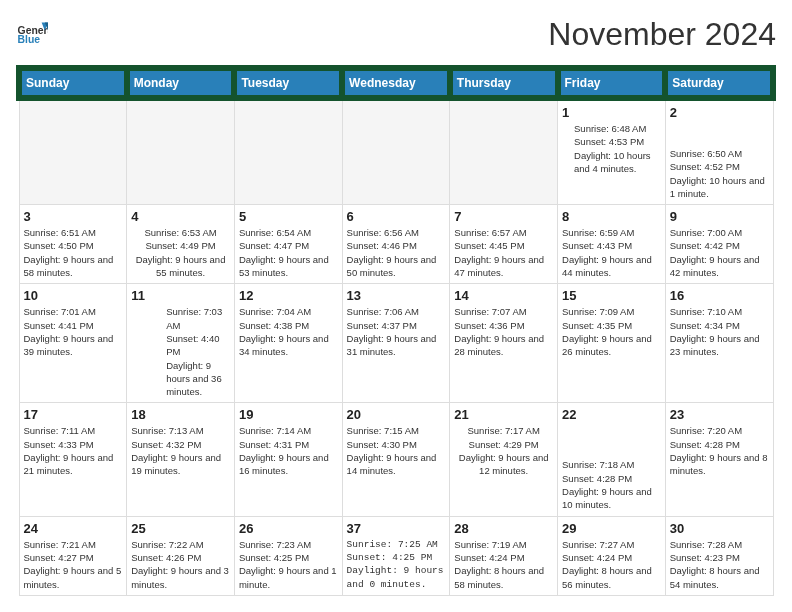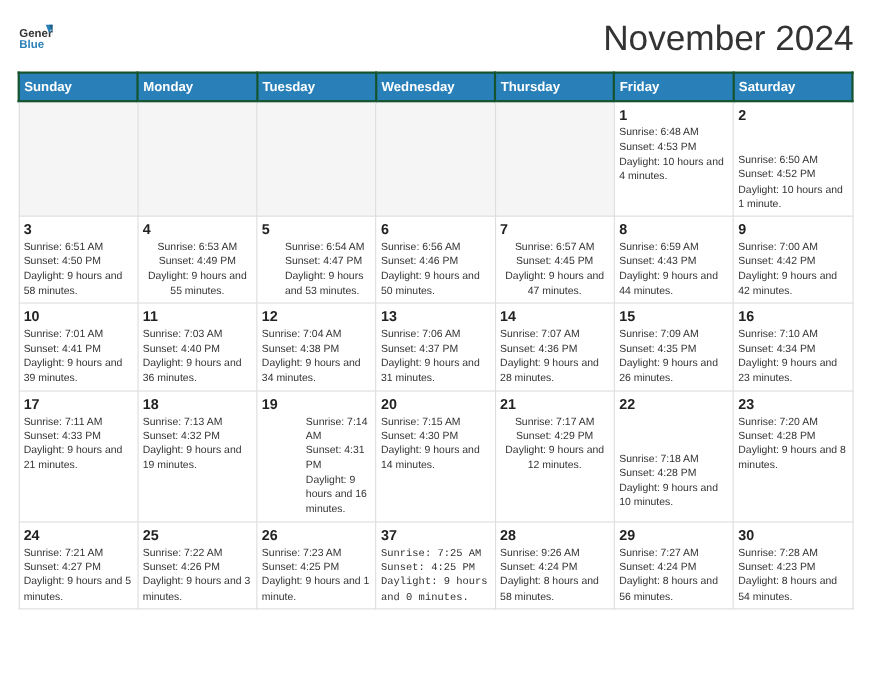--- a/index.html
+++ b/index.html
@@ -41,21 +41,21 @@
       width: 100%;
       border-collapse: collapse;
       table-layout: fixed;
     }
     .calendar th {
       background: #2980b9;
       color: #fff;
       font-size: 12px;
       font-weight: bold;
       padding: 5px 4px;
-      border: 2px solid #14532d;
+      border: 6px solid #14532d;
       text-align: left;
     }
     .calendar td {
       border: 1px solid #ddd;
       vertical-align: top;
       padding: 4px;
       height: 78px;
       font-size: 10px;
       background: #fff;
     }
@@ -106,21 +106,21 @@
   </thead>
   <tbody id="calendar-body">
   <tr>
         <td class="empty"></td>
         <td class="empty"></td>
         <td class="empty"></td>
         <td class="empty"></td>
         <td class="empty"></td>
         <td>
           <span class="day-num">1</span>
-          <div class="day-info" style="white-space: pre-line;">Sunrise: 6:48 AM
+          <div class="day-info" style="white-space: pre-line; margin-left: 12px;">Sunrise: 6:48 AM
 Sunset: 4:53 PM
 Daylight: 10 hours and 4 minutes.</div>
         </td>
         <td>
           <span class="day-num">2</span>
           <div class="day-info" style="white-space: pre-line; margin-top: 27px;">Sunrise: 6:50 AM
 Sunset: 4:52 PM
 Daylight: 10 hours and 1 minute.</div>
         </td>
       </tr>
@@ -132,33 +132,33 @@
 Daylight: 9 hours and 58 minutes.</div>
         </td>
         <td>
           <span class="day-num">4</span>
           <div class="day-info" style="white-space: pre-line; text-align: center;">Sunrise: 6:53 AM
 Sunset: 4:49 PM
 Daylight: 9 hours and 55 minutes.</div>
         </td>
         <td>
           <span class="day-num">5</span>
-          <div class="day-info" style="white-space: pre-line; margin-left: 21px;">Sunrise: 6:54 AM
+          <div class="day-info" style="white-space: pre-line;">Sunrise: 6:54 AM
 Sunset: 4:47 PM
 Daylight: 9 hours and 53 minutes.</div>
         </td>
         <td>
           <span class="day-num">6</span>
           <div class="day-info" style="white-space: pre-line;">Sunrise: 6:56 AM
 Sunset: 4:46 PM
 Daylight: 9 hours and 50 minutes.</div>
         </td>
         <td>
           <span class="day-num">7</span>
-          <div class="day-info" style="white-space: pre-line; text-align: center;">Sunrise: 6:57 AM
+          <div class="day-info" style="white-space: pre-line;">Sunrise: 6:57 AM
 Sunset: 4:45 PM
 Daylight: 9 hours and 47 minutes.</div>
         </td>
         <td>
           <span class="day-num">8</span>
           <div class="day-info" style="white-space: pre-line;">Sunrise: 6:59 AM
 Sunset: 4:43 PM
 Daylight: 9 hours and 44 minutes.</div>
         </td>
         <td>
@@ -170,21 +170,21 @@
       </tr>
       <tr>
         <td>
           <span class="day-num">10</span>
           <div class="day-info" style="white-space: pre-line;">Sunrise: 7:01 AM
 Sunset: 4:41 PM
 Daylight: 9 hours and 39 minutes.</div>
         </td>
         <td>
           <span class="day-num">11</span>
-          <div class="day-info" style="white-space: pre-line;">Sunrise: 7:03 AM
+          <div class="day-info" style="white-space: pre-line; margin-left: 35px;">Sunrise: 7:03 AM
 Sunset: 4:40 PM
 Daylight: 9 hours and 36 minutes.</div>
         </td>
         <td>
           <span class="day-num">12</span>
           <div class="day-info" style="white-space: pre-line;">Sunrise: 7:04 AM
 Sunset: 4:38 PM
 Daylight: 9 hours and 34 minutes.</div>
         </td>
         <td>
@@ -220,21 +220,21 @@
 Daylight: 9 hours and 21 minutes.</div>
         </td>
         <td>
           <span class="day-num">18</span>
           <div class="day-info" style="white-space: pre-line;">Sunrise: 7:13 AM
 Sunset: 4:32 PM
 Daylight: 9 hours and 19 minutes.</div>
         </td>
         <td>
           <span class="day-num">19</span>
-          <div class="day-info" style="white-space: pre-line; margin-left: 40px;">Sunrise: 7:14 AM
+          <div class="day-info" style="white-space: pre-line;">Sunrise: 7:14 AM
 Sunset: 4:31 PM
 Daylight: 9 hours and 16 minutes.</div>
         </td>
         <td>
           <span class="day-num">20</span>
           <div class="day-info" style="white-space: pre-line;">Sunrise: 7:15 AM
 Sunset: 4:30 PM
 Daylight: 9 hours and 14 minutes.</div>
         </td>
         <td>
@@ -276,21 +276,21 @@
 Daylight: 9 hours and 1 minute.</div>
         </td>
         <td>
           <span class="day-num">37</span>
           <div class="day-info" style="white-space: pre-line; font-family: Liberation Mono, monospace;">Sunrise: 7:25 AM
 Sunset: 4:25 PM
 Daylight: 9 hours and 0 minutes.</div>
         </td>
         <td>
           <span class="day-num">28</span>
-          <div class="day-info" style="white-space: pre-line;">Sunrise: 9:26 AM
+          <div class="day-info" style="white-space: pre-line;">Sunrise: 7:19 AM
 Sunset: 4:24 PM
 Daylight: 8 hours and 58 minutes.</div>
         </td>
         <td>
           <span class="day-num">29</span>
           <div class="day-info" style="white-space: pre-line;">Sunrise: 7:27 AM
 Sunset: 4:24 PM
 Daylight: 8 hours and 56 minutes.</div>
         </td>
         <td>

